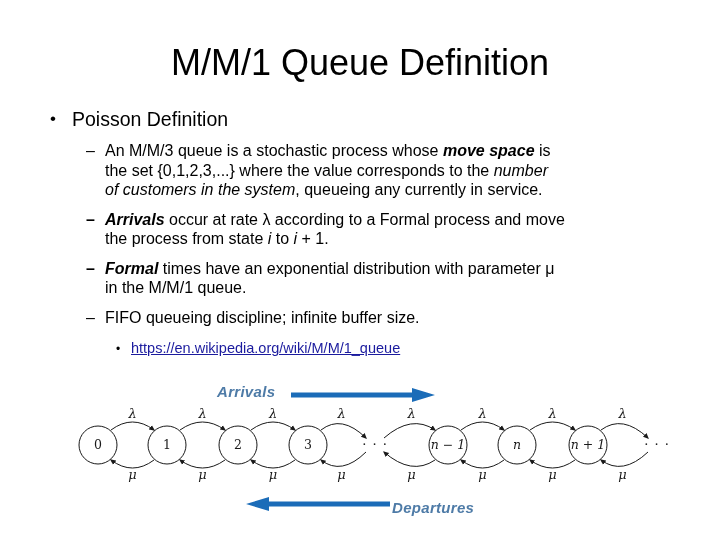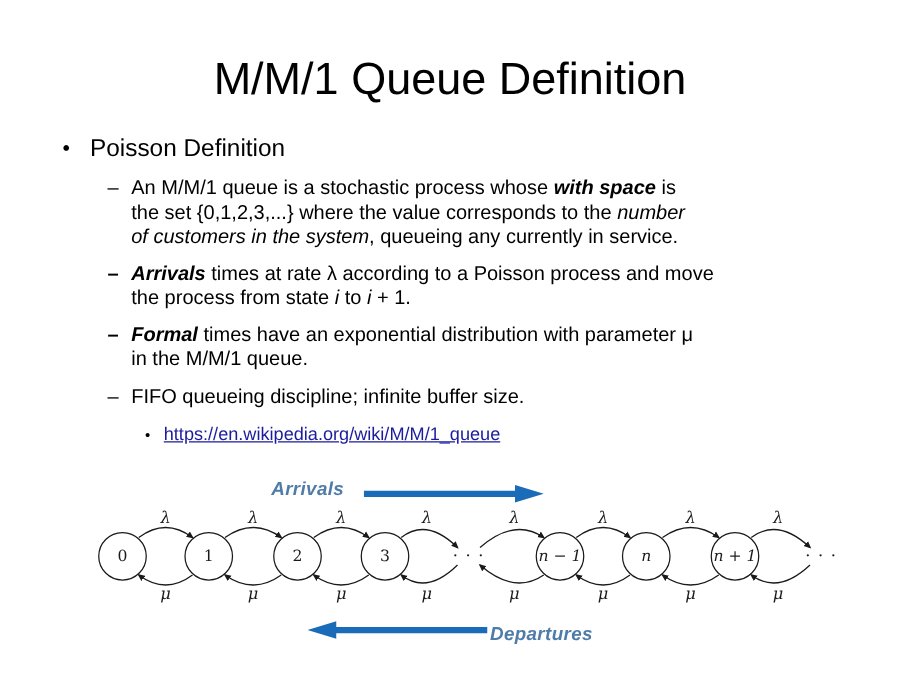--- a/index.html
+++ b/index.html
@@ -55,27 +55,27 @@
 
   <div class="body">
     <div class="l1">
       <span class="bullet">•</span>
       <span class="l1text">Poisson Definition</span>
     </div>
 
     <div class="def-list" id="def-list">
         <div class="item">
           <span class="dash">–</span>
-          <span class="itext"><span>An M/M/1 queue is a stochastic process whose </span><span class="bi">with space</span><span> is
+          <span class="itext"><span>An M/M/3 queue is a stochastic process whose </span><span class="bi">move space</span><span> is
 the set {0,1,2,3,...} where the value corresponds to the </span><span class="i">number
 of customers in the system</span><span>, queueing any currently in service.</span></span>
         </div>
         <div class="item">
           <span class="dash b">–</span>
-          <span class="itext"><span class="bi">Arrivals</span><span> times at rate λ according to a Poisson process and move
+          <span class="itext"><span class="bi">Arrivals</span><span> occur at rate λ according to a Formal process and move
 the process from state </span><span class="i">i</span><span> to </span><span class="i">i</span><span> + 1.</span></span>
         </div>
         <div class="item">
           <span class="dash b">–</span>
           <span class="itext"><span class="bi">Formal</span><span> times have an exponential distribution with parameter μ
 in the M/M/1 queue.</span></span>
         </div>
         <div class="item">
           <span class="dash">–</span>
           <span class="itext"><span>FIFO queueing discipline; infinite buffer size.</span></span>

